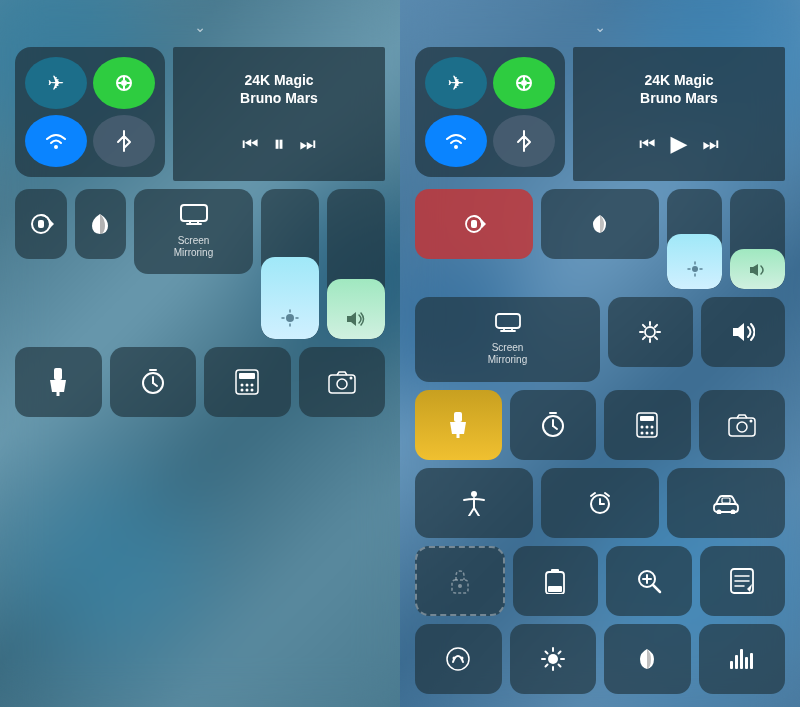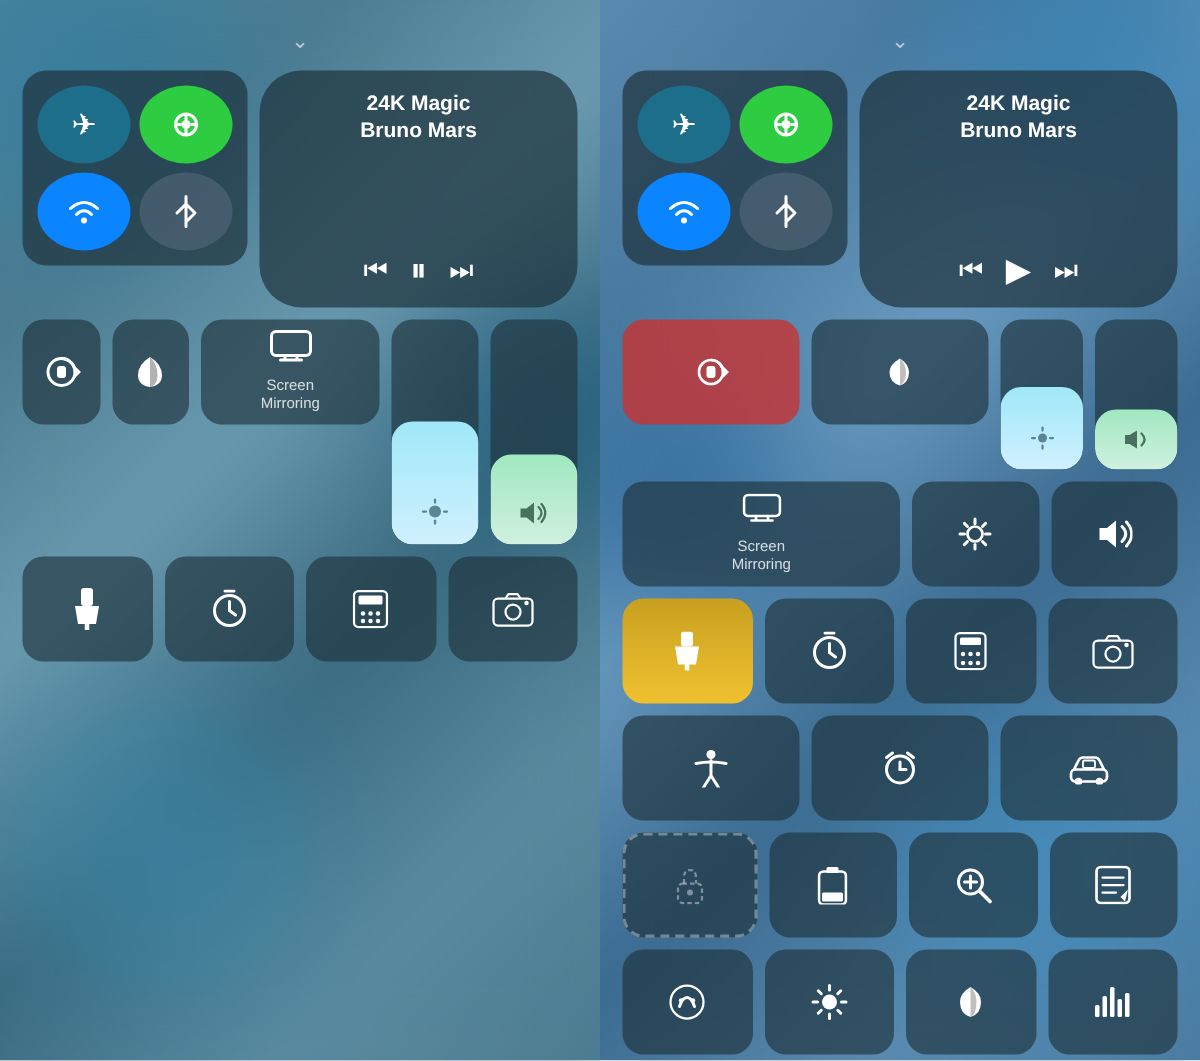--- a/index.html
+++ b/index.html
@@ -102,24 +102,24 @@
     }
 
     .net-btn.airplane { background: #1c6e8a; }
     .net-btn.cellular { background: #2ecc40; }
     .net-btn.wifi { background: #0a84ff; }
     .net-btn.bluetooth { background: rgba(80,100,120,0.7); }
 
     
     .music-tile {
       flex: 1;
-      height: 158px;
+      height: 134px;
       background: rgba(30, 50, 60, 0.7);
-      border-radius: 28px;
-      padding: 12px;
+      border-radius: 2px;
+      padding: 24px;
       display: flex;
       flex-direction: column;
       justify-content: space-between;
     }
 
     .music-info {
       text-align: center;
     }
 
     .music-title {
@@ -149,21 +149,21 @@
       align-items: center;
       justify-content: center;
       font-size: 26px;
       background: rgba(30, 50, 60, 0.65);
       color: white;
     }
 
     
     .wide-tile {
       flex: 1;
-      height: 70px;
+      height: 85px;
       border-radius: 14px;
       display: flex;
       align-items: center;
       justify-content: center;
       flex-direction: column;
       gap: 4px;
       padding: 8px;
       background: rgba(30, 50, 60, 0.65);
       color: white;
     }

